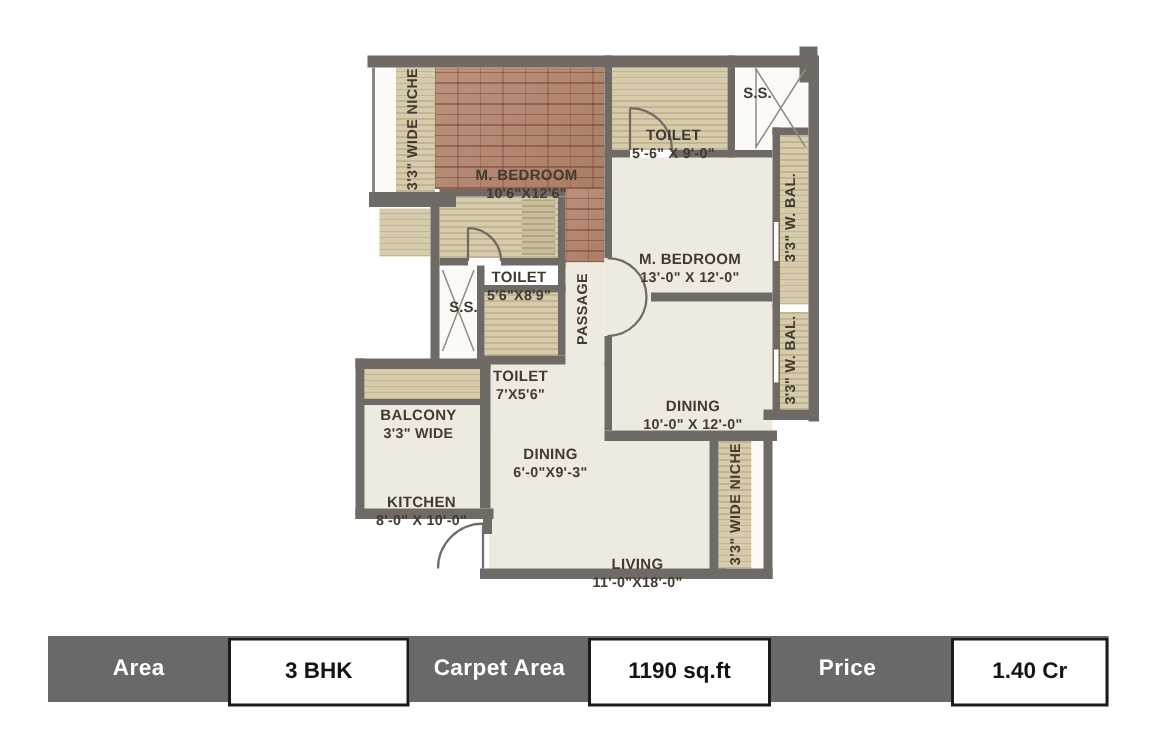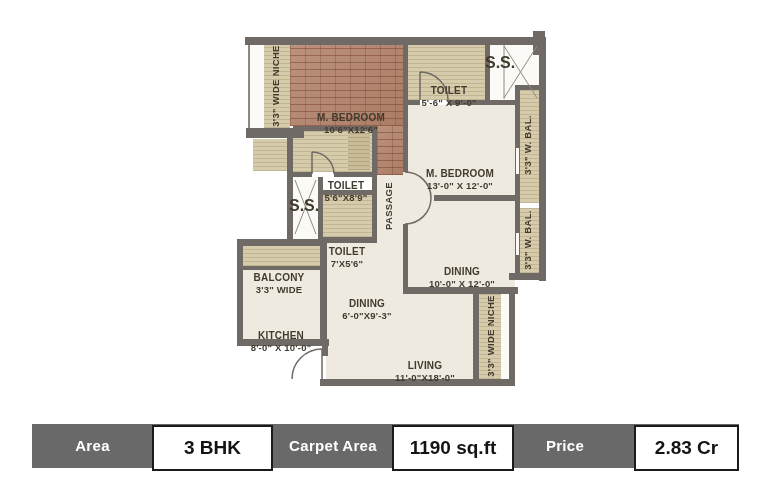--- a/index.html
+++ b/index.html
@@ -34,33 +34,33 @@
     font-size:10px;line-height:12px;font-weight:700;letter-spacing:0.2px;white-space:nowrap;
   }
   .rlabel .nm{display:block;margin-top:40px;}
   .rlabel .dims{display:block;font-size:9.5px;font-weight:600;}
   .vlabel{
     position:absolute;text-align:center;color:#413a2f;
     font-size:9.5px;line-height:12px;font-weight:700;letter-spacing:0.3px;
     white-space:nowrap;transform:rotate(-90deg);
   }
   .sslabel{
-    position:absolute;text-align:left;color:#413a2f;
-    font-size:16px;line-height:12px;font-weight:700;white-space:nowrap;
+    position:absolute;text-align:center;color:#413a2f;
+    font-size:10px;line-height:12px;font-weight:700;white-space:nowrap;
   }
   
   .tbar{position:absolute;left:32px;top:424px;width:707px;height:44px;background:#696969;}
   .tlabel{
     position:absolute;top:424px;height:44px;line-height:44px;text-align:center;
     color:#ffffff;font-size:15px;font-weight:600;letter-spacing:0.3px;
   }
   .tvalue{
     position:absolute;top:425px;height:46px;line-height:42px;text-align:center;
     background:#ffffff;border:2px solid #1b1b1b;box-sizing:border-box;
-    color:#141414;font-size:19px;font-weight:600;
+    color:#141414;font-size:15px;font-weight:600;
   }
 </style>
 </head>
 <body>
 
 <div id="plan">
 
   <div class="fill wht" style="left:250px;top:45px;width:14px;height:83px"></div>
   <div class="fill beige" style="left:264px;top:45px;width:26px;height:83px"></div>
   <div class="fill brick" style="left:290px;top:45px;width:113px;height:81px"></div>
@@ -190,29 +190,29 @@
   <div class="rlabel" style="left:231px;top:290px;width:100px">
     <span class="nm">KITCHEN</span>
     <span class="dims">8'-0" X 10'-0"</span>
   </div>
 
   <div class="rlabel" style="left:317px;top:258px;width:100px">
     <span class="nm">DINING</span>
     <span class="dims">6'-0"X9'-3"</span>
   </div>
 
-  <div class="rlabel" style="left:365px;top:320px;width:120px">
+  <div class="rlabel" style="left:365px;top:331px;width:120px">
     <span class="nm">LIVING</span>
     <span class="dims">11'-0"X18'-0"</span>
   </div>
 
   <div class="vlabel" style="left:443px;top:330px;width:96px">3'3" WIDE NICHE</div>
 </div>
 
 <div>
   <div class="tbar"></div>
   <div class="tlabel" style="left:32px;width:121px">Area</div>
   <div class="tvalue" style="left:152px;width:121px">3 BHK</div>
   <div class="tlabel" style="left:273px;width:120px">Carpet Area</div>
   <div class="tvalue" style="left:392px;width:122px">1190 sq.ft</div>
   <div class="tlabel" style="left:514px;width:102px">Price (Onwards)</div>
-  <div class="tvalue" style="left:634px;width:105px">2.83 Cr</div>
+  <div class="tvalue" style="left:634px;width:105px">1.40 Cr</div>
 </div>
 
 </body></html>

